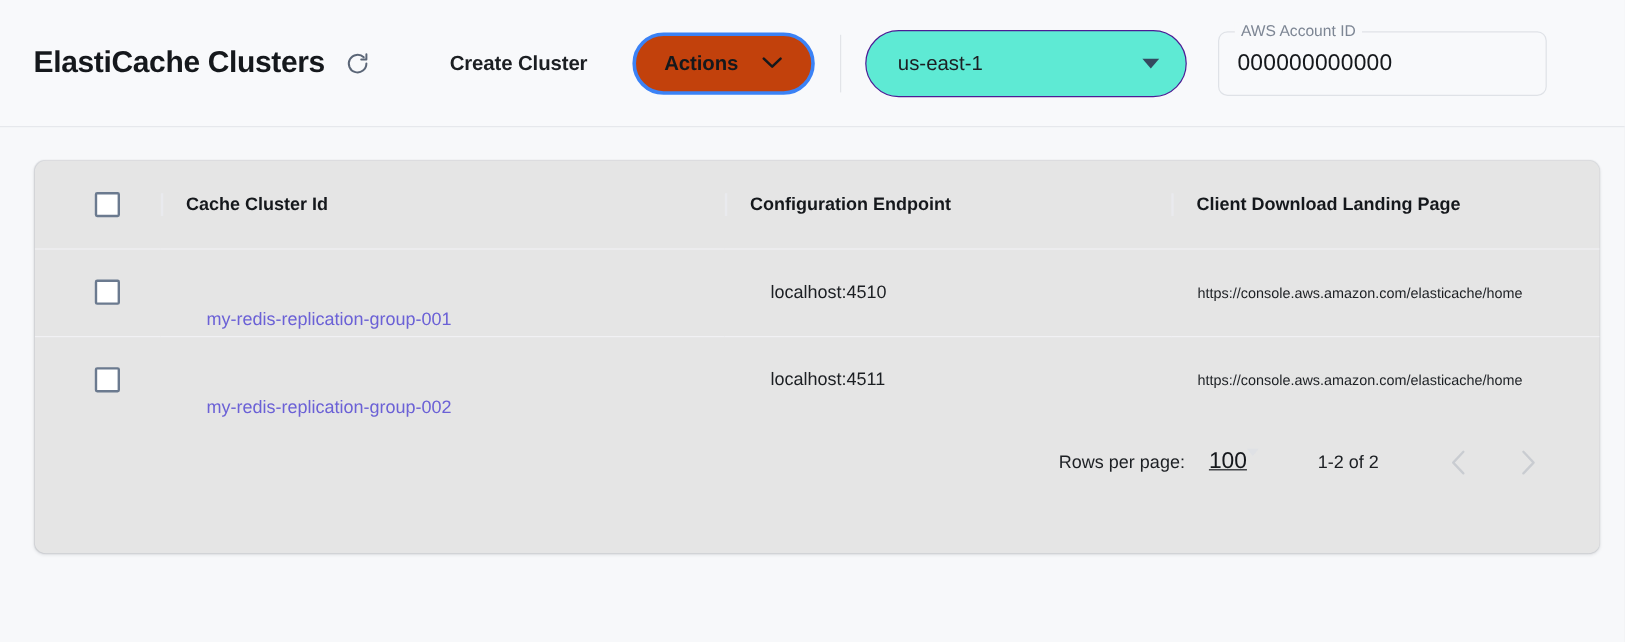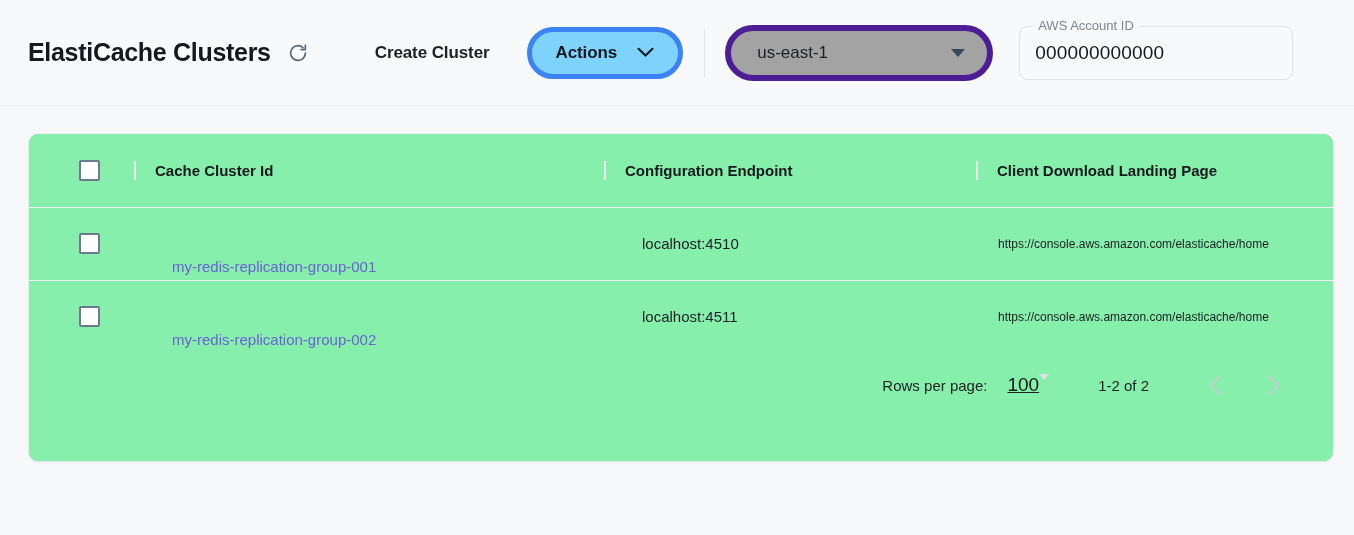--- a/index.html
+++ b/index.html
@@ -57,22 +57,22 @@
     white-space: nowrap;
     cursor: pointer;
     padding: 6px 4px;
     letter-spacing: -0.1px;
   }
 
   .actions-btn {
     margin-left: 33px;
     height: 52px;
     min-width: 150px;
-    border: 5px solid #3b82f6;
-    background: #7dd3fc;
+    border: 3px solid #3b82f6;
+    background: #c2410c;
     border-radius: 26px;
     display: flex;
     align-items: center;
     justify-content: center;
     gap: 20px;
     padding: 0 24px;
     cursor: pointer;
     flex: none;
   }
   .actions-label {
@@ -88,22 +88,22 @@
     height: 48px;
     background: #e2e4e8;
     margin-left: 21px;
     flex: none;
   }
 
   .region-select {
     margin-left: 20px;
     width: 268px;
     height: 56px;
-    border: 6px solid #4c1d95;
-    background: #a3a3a3;
+    border: 1px solid #4c1d95;
+    background: #5eead4;
     border-radius: 28px;
     display: flex;
     align-items: center;
     padding: 0 22px 0 26px;
     cursor: pointer;
     flex: none;
   }
   .region-value {
     font-size: 17px;
     color: #1c1f23;
@@ -159,21 +159,21 @@
     width: 100%;
     letter-spacing: 0.2px;
   }
 
   
   .content {
     padding: 28px 21px 0 29px;
   }
 
   .card {
-    background: #86efac;
+    background: #e5e5e5;
     border-radius: 9px;
     box-shadow: 0 1px 3px rgba(20, 25, 40, 0.10), 0 0 1px rgba(20,25,40,0.14);
     height: 327px;
     overflow: hidden;
     position: relative;
   }
 
   table.cluster-table {
     width: 100%;
     border-collapse: collapse;

